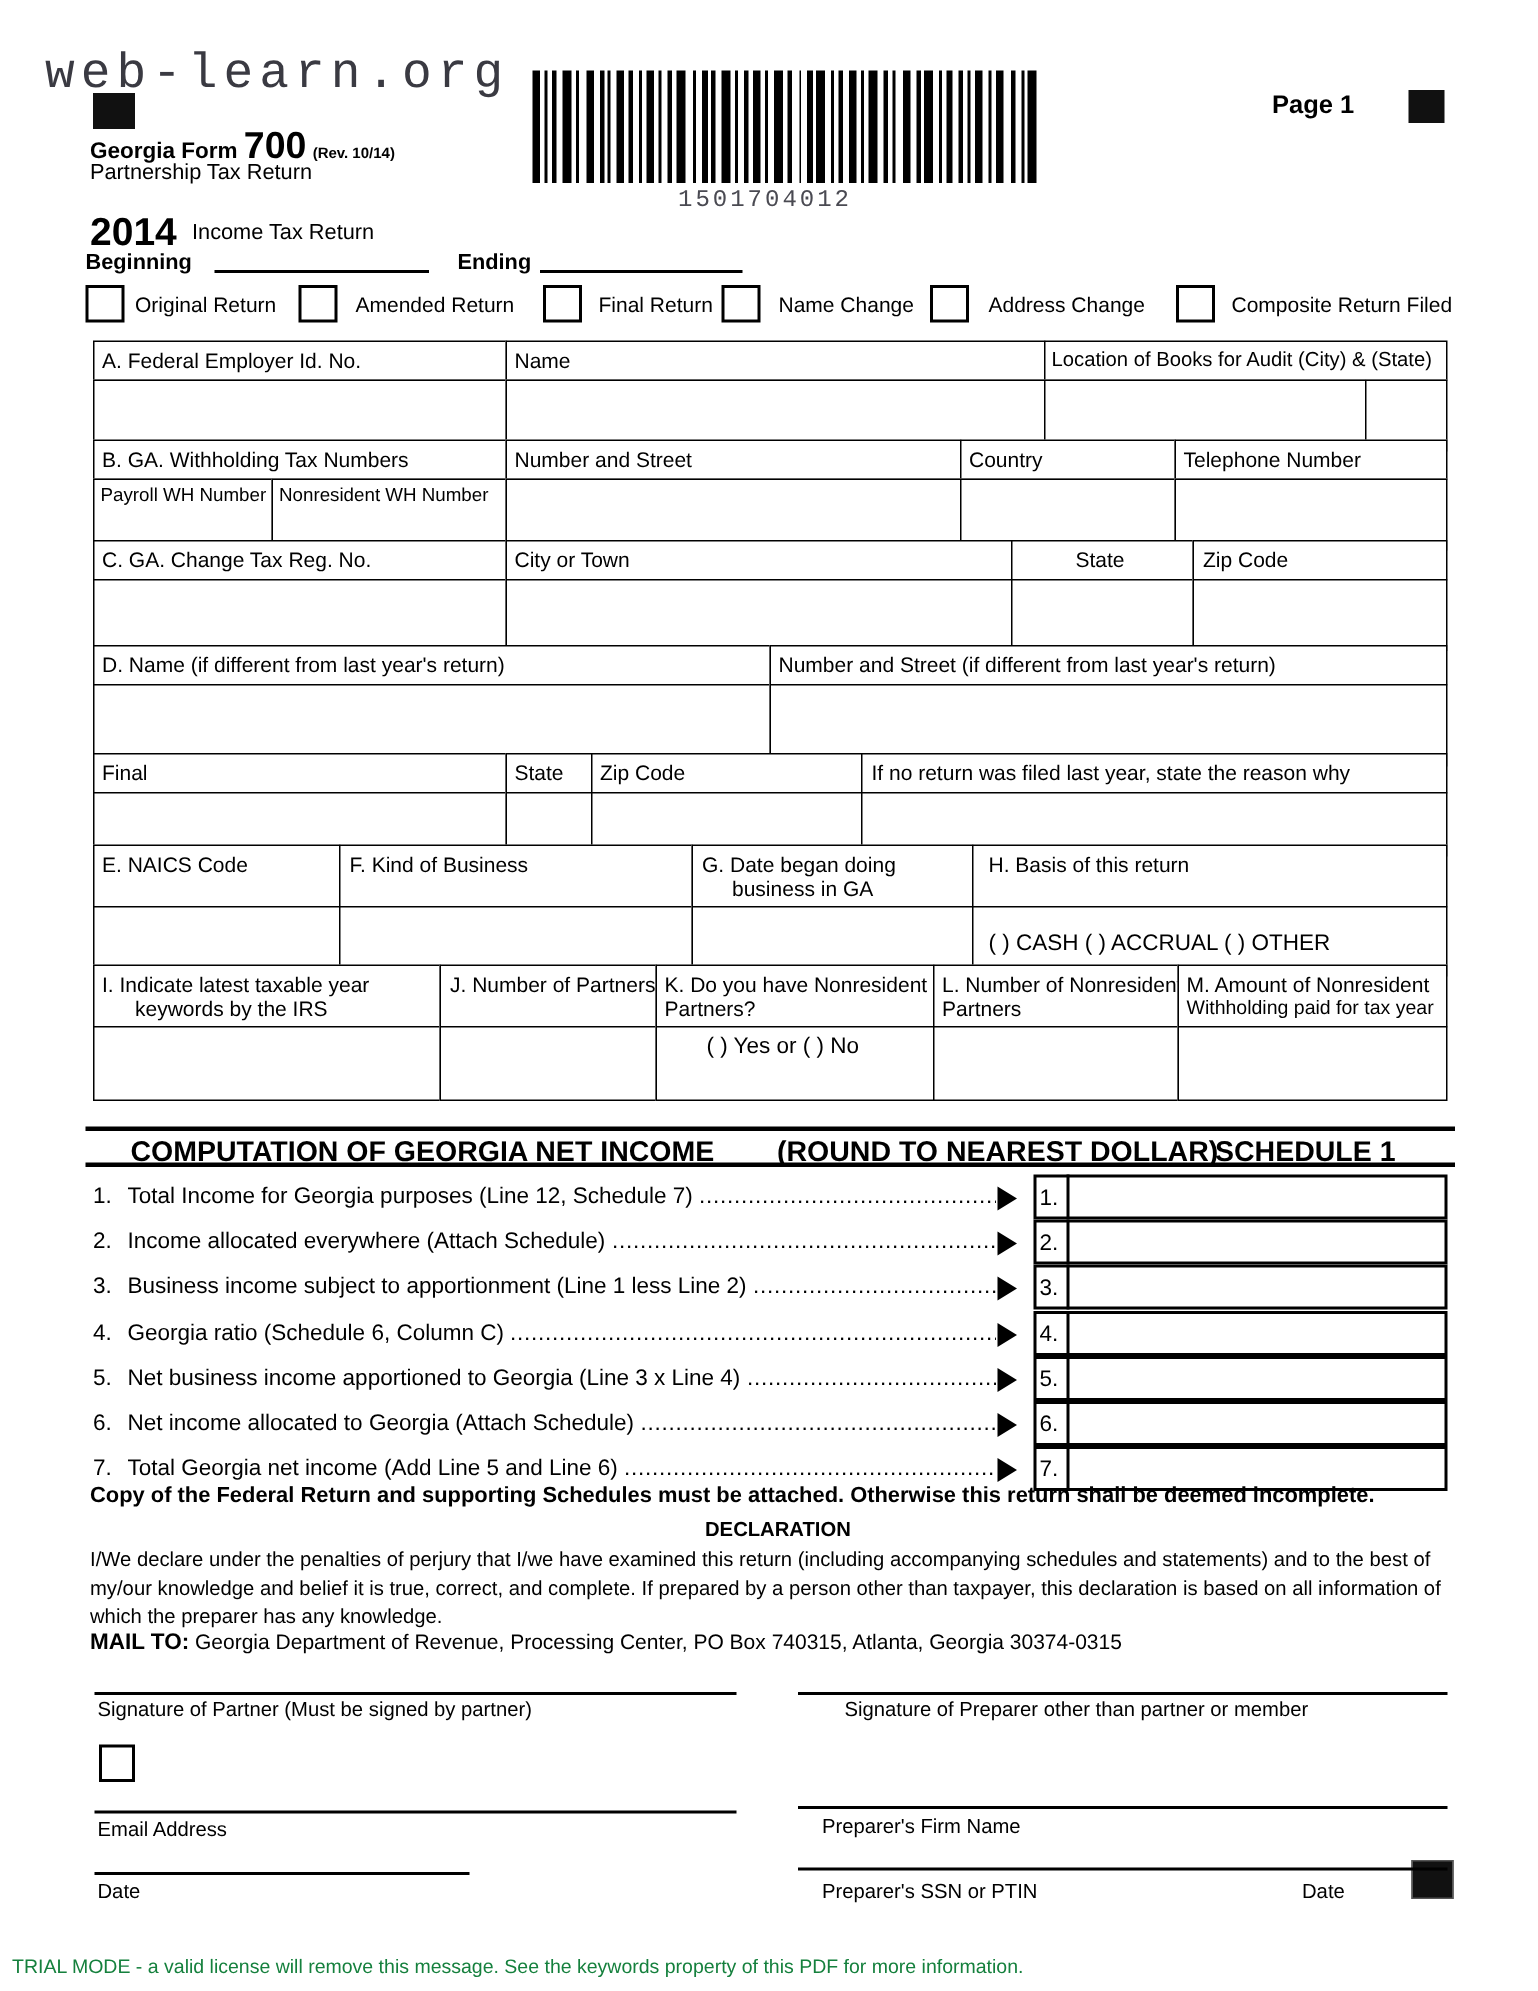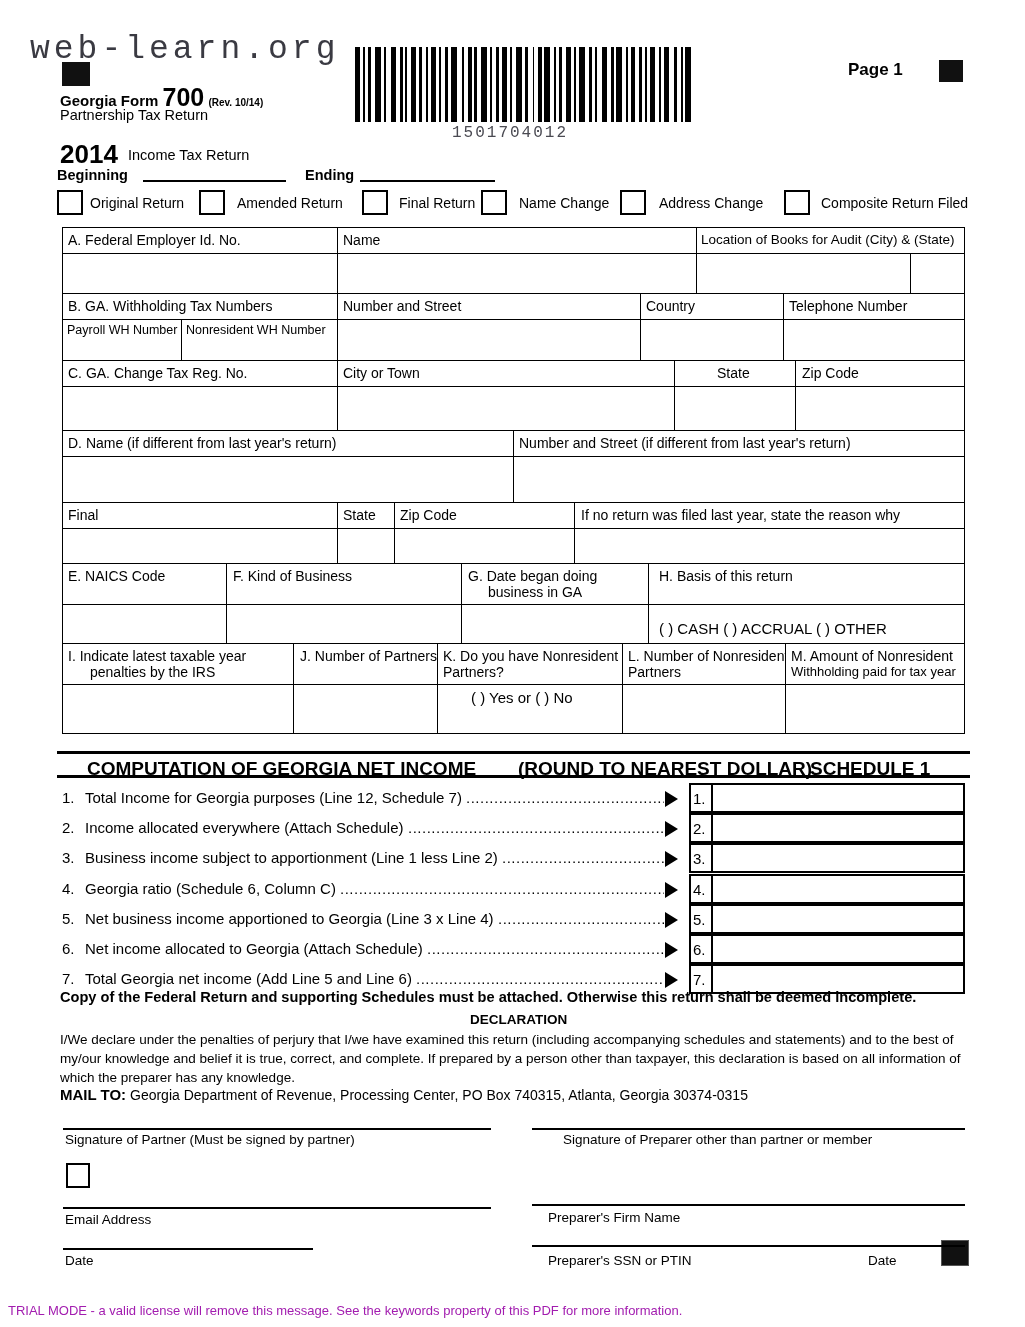--- a/index.html
+++ b/index.html
@@ -66,21 +66,21 @@
   .decl-body{position:absolute;font-size:13.5px;line-height:19px;width:910px;}
   .mailto{position:absolute;font-size:14px;}
   .mailto b{font-size:15px;}
 
   
   .sig-rule{position:absolute;background:#000;height:2px;}
   .sig-lbl{position:absolute;font-size:13.5px;white-space:nowrap;}
   .authbox{position:absolute;width:20px;height:21px;border:2px solid #000;background:#fff;}
   .auth-lbl{position:absolute;font-size:12.5px;white-space:nowrap;}
 
-  .trial{position:absolute;left:8px;top:1303px;font-size:13px;color:#a21caf;white-space:nowrap;}
+  .trial{position:absolute;left:8px;top:1303px;font-size:13px;color:#15803d;white-space:nowrap;}
 </style>
 </head>
 <body>
 
 <div class="page">
 
   <div class="watermark">web-learn.org</div>
 
   <div class="regmark reg-tl"></div>
   <div class="regmark reg-tr"></div>
@@ -255,21 +255,21 @@
     <div class="lbl" style="left:426px;top:357px;">business in GA</div>
     <div class="cell" style="left:399px;top:377px;width:188px;height:47px;"></div>
 
     <div class="cell" style="left:586px;top:336px;width:317px;height:42px;"></div>
     <div class="lbl" style="left:597px;top:341px;">H. Basis of this return</div>
     <div class="cell" style="left:586px;top:377px;width:317px;height:47px;"></div>
     <div class="lbl" style="left:597px;top:393px;font-size:15px;">(    ) CASH   (    ) ACCRUAL   (    ) OTHER</div>
 
     <div class="cell" style="left:0;top:416px;width:232px;height:42px;"></div>
     <div class="lbl" style="left:6px;top:421px;">I. Indicate latest taxable year</div>
-    <div class="lbl" style="left:28px;top:437px;">penalties by the IRS</div>
+    <div class="lbl" style="left:28px;top:437px;">keywords by the IRS</div>
     <div class="cell" style="left:0;top:457px;width:232px;height:50px;"></div>
 
     <div class="cell" style="left:231px;top:416px;width:145px;height:42px;"></div>
     <div class="lbl" style="left:238px;top:421px;">J. Number of Partners</div>
     <div class="cell" style="left:231px;top:457px;width:145px;height:50px;"></div>
 
     <div class="cell" style="left:375px;top:416px;width:186px;height:42px;"></div>
     <div class="lbl" style="left:381px;top:421px;">K. Do you have Nonresident</div>
     <div class="lbl" style="left:381px;top:437px;">Partners?</div>
     <div class="cell" style="left:375px;top:457px;width:186px;height:50px;"></div>

